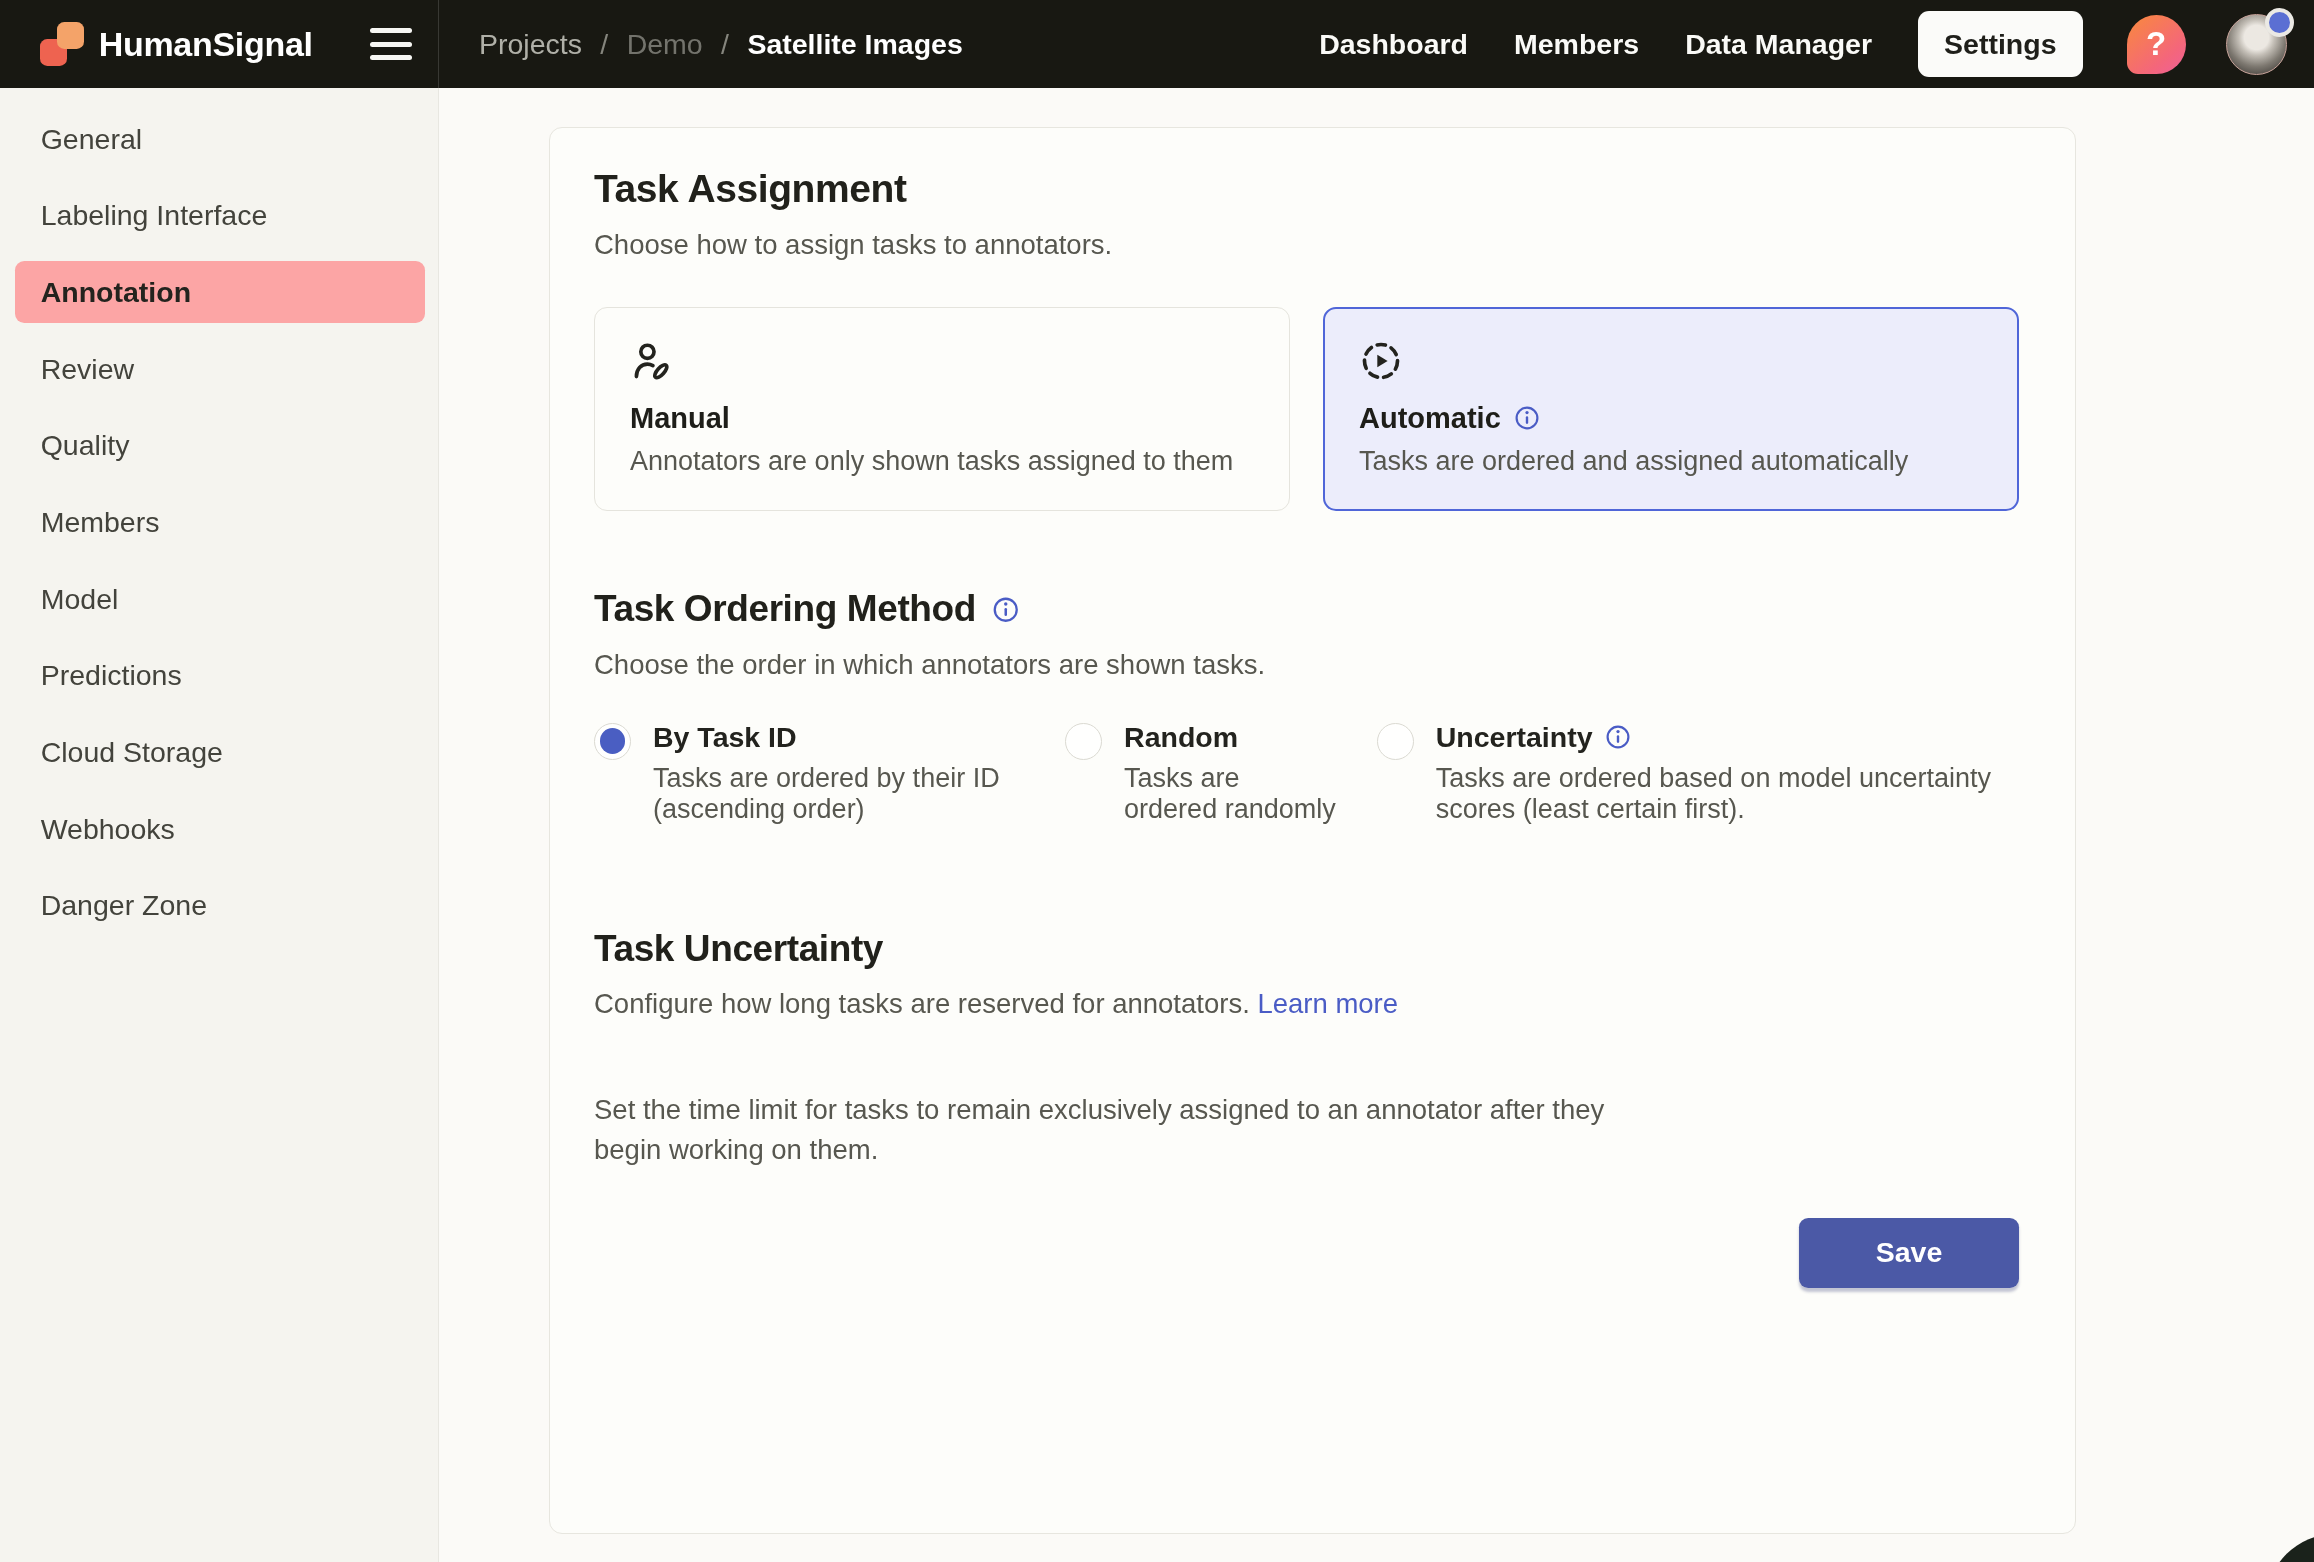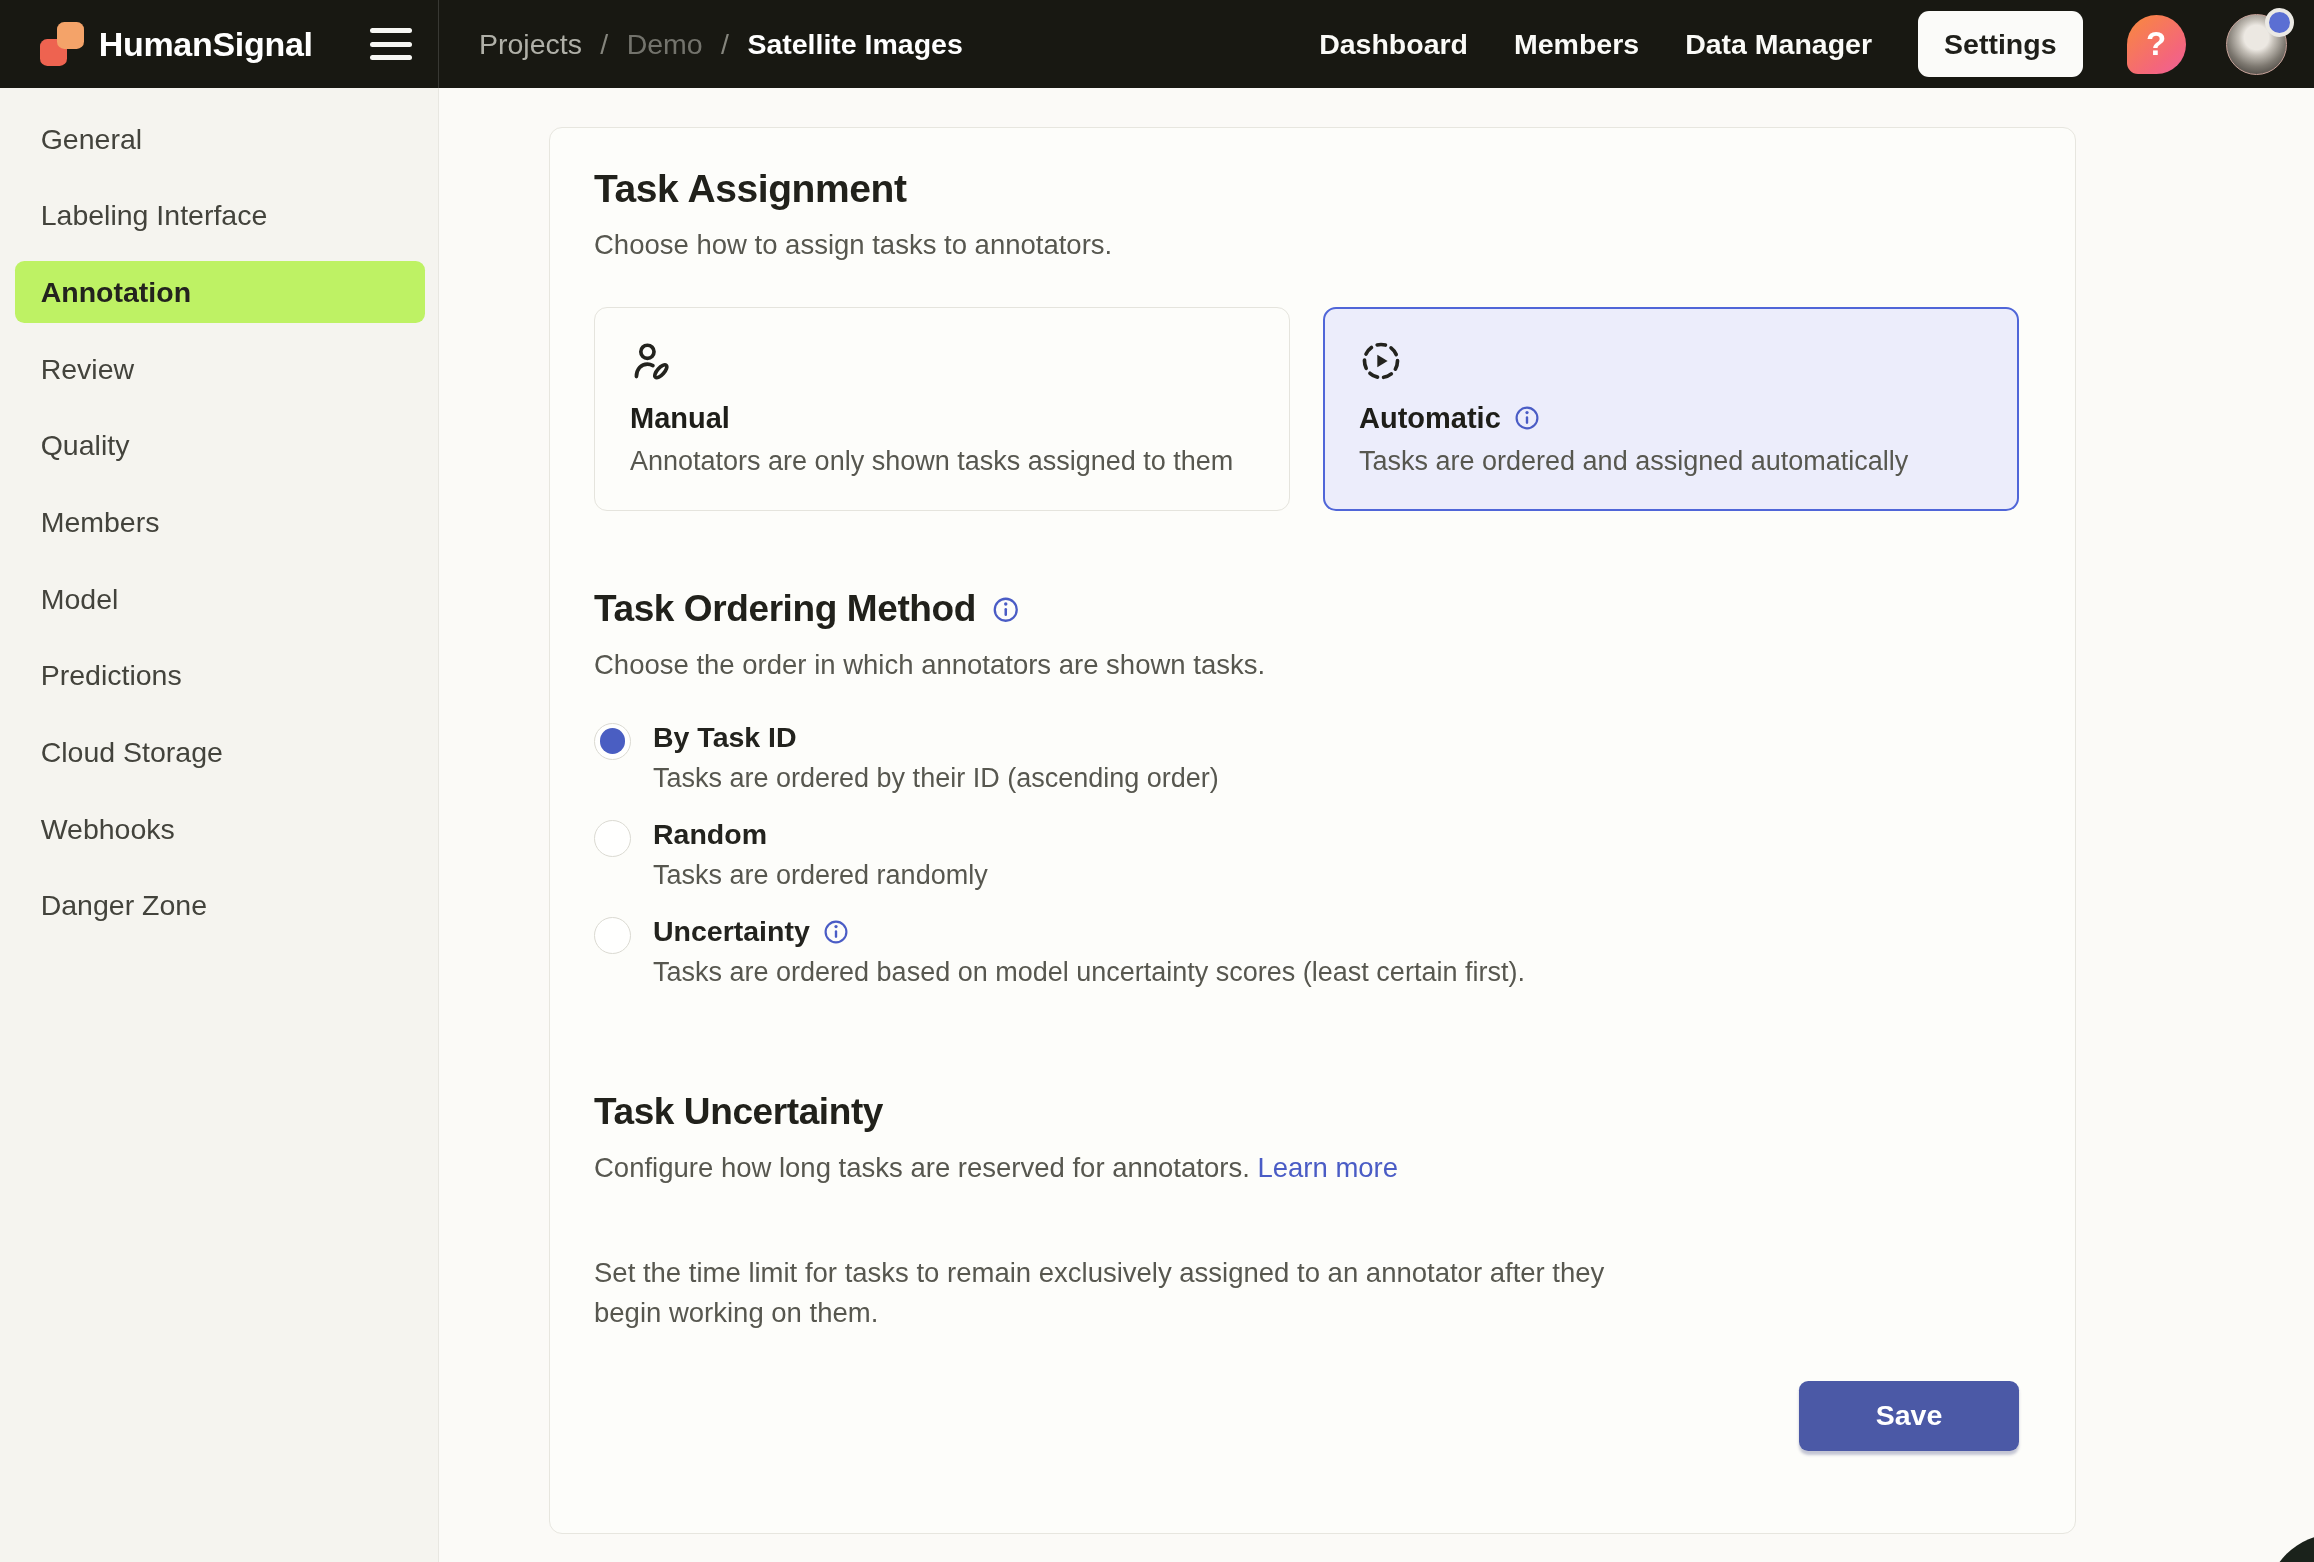--- a/index.html
+++ b/index.html
@@ -61,21 +61,21 @@
   .body-row { display: flex; height: 1475px; }
   .sidebar {
     width: 439px; flex: none; background: #f5f4ef;
     border-right: 0.9px solid #e8e7e1; padding-top: 20px;
   }
   .side-item {
     height: 62px; margin: 0 13px 14.7px 14.7px; border-radius: 9.2px;
     display: flex; align-items: center; padding-left: 26px;
     font-size: 28.5px; color: #43433c; cursor: pointer;
   }
-  .side-item.active { background: #bef264; color: #23231e; font-weight: 700; }
+  .side-item.active { background: #fca5a5; color: #23231e; font-weight: 700; }
   .main { flex: 1; position: relative; background: #fbfaf7; }
   .card {
     width: 1527px; margin: 39px 0 0 110px; min-height: 1407px;
     background: #fdfdfa; border: 1.8px solid #e7e6df; border-radius: 13px;
     padding: 39px 56px 0 44px;
   }
   .section-title { font-size: 39px; font-weight: 700; color: #21211b; letter-spacing: -0.4px; }
   .h-with-info { display: flex; align-items: center; gap: 16.5px; }
   .section-sub { margin-top: 18.4px; font-size: 27.5px; color: #57574f; }
   .info-icon { width: 27.5px; height: 27.5px; flex: none; cursor: pointer; display: inline-flex; }
@@ -85,21 +85,21 @@
   .choice-card {
     width: 702px; height: 204px; border-radius: 13px;
     border: 1.8px solid #e5e4dd; padding: 31px 35px; cursor: pointer; background: transparent;
   }
   .choice-card.selected { background: #ecedfb; border: 2.8px solid #5066d8; padding: 30px 34px; }
   .choice-icon { width: 44px; height: 44px; display: block; }
   .choice-title-row { margin-top: 18.4px; display: flex; align-items: center; gap: 13px; font-size: 29px; font-weight: 700; color: #1e1e19; }
   .choice-desc { margin-top: 11px; font-size: 27px; color: #57574f; }
   
   .ordering-title { margin-top: 77px; }
-  .radio-group { margin-top: 40px; display: flex; flex-direction: column; gap: 24px; }
+  .radio-group { margin-top: 40px; display: flex; flex-direction: row; gap: 40px; }
   .radio-option { display: flex; cursor: pointer; }
   .radio-circle {
     width: 37px; height: 37px; flex: none; border-radius: 50%;
     border: 1.8px solid #dbdad2; background: #fffffe; margin-top: 1.8px; position: relative; cursor: pointer;
   }
   .radio-circle.checked::after {
     content: ""; position: absolute; inset: 4.6px; border-radius: 50%; background: #4a5ec2;
   }
   .radio-texts { margin-left: 22px; }
   .radio-label-row { display: flex; align-items: center; gap: 13px; font-size: 28.5px; font-weight: 700; color: #23231e; }

